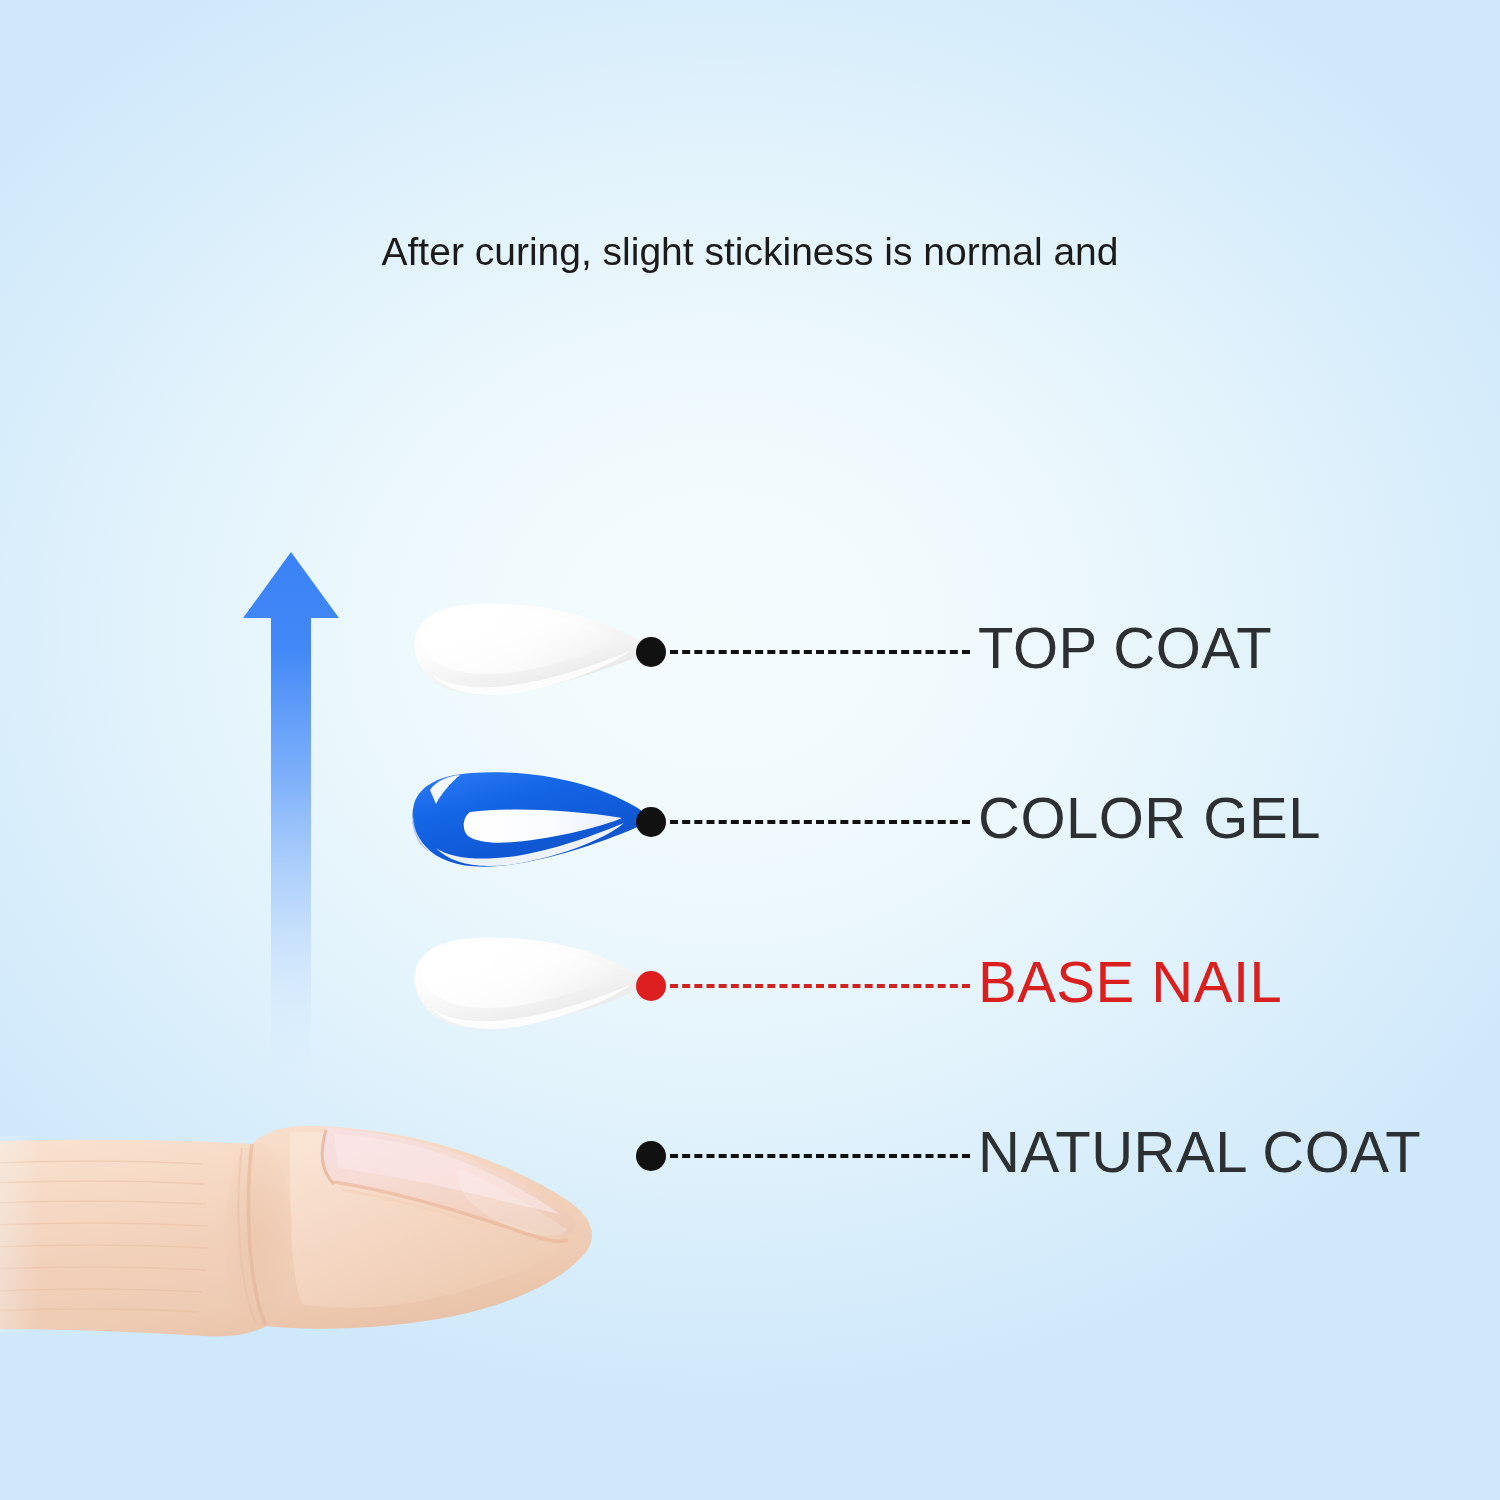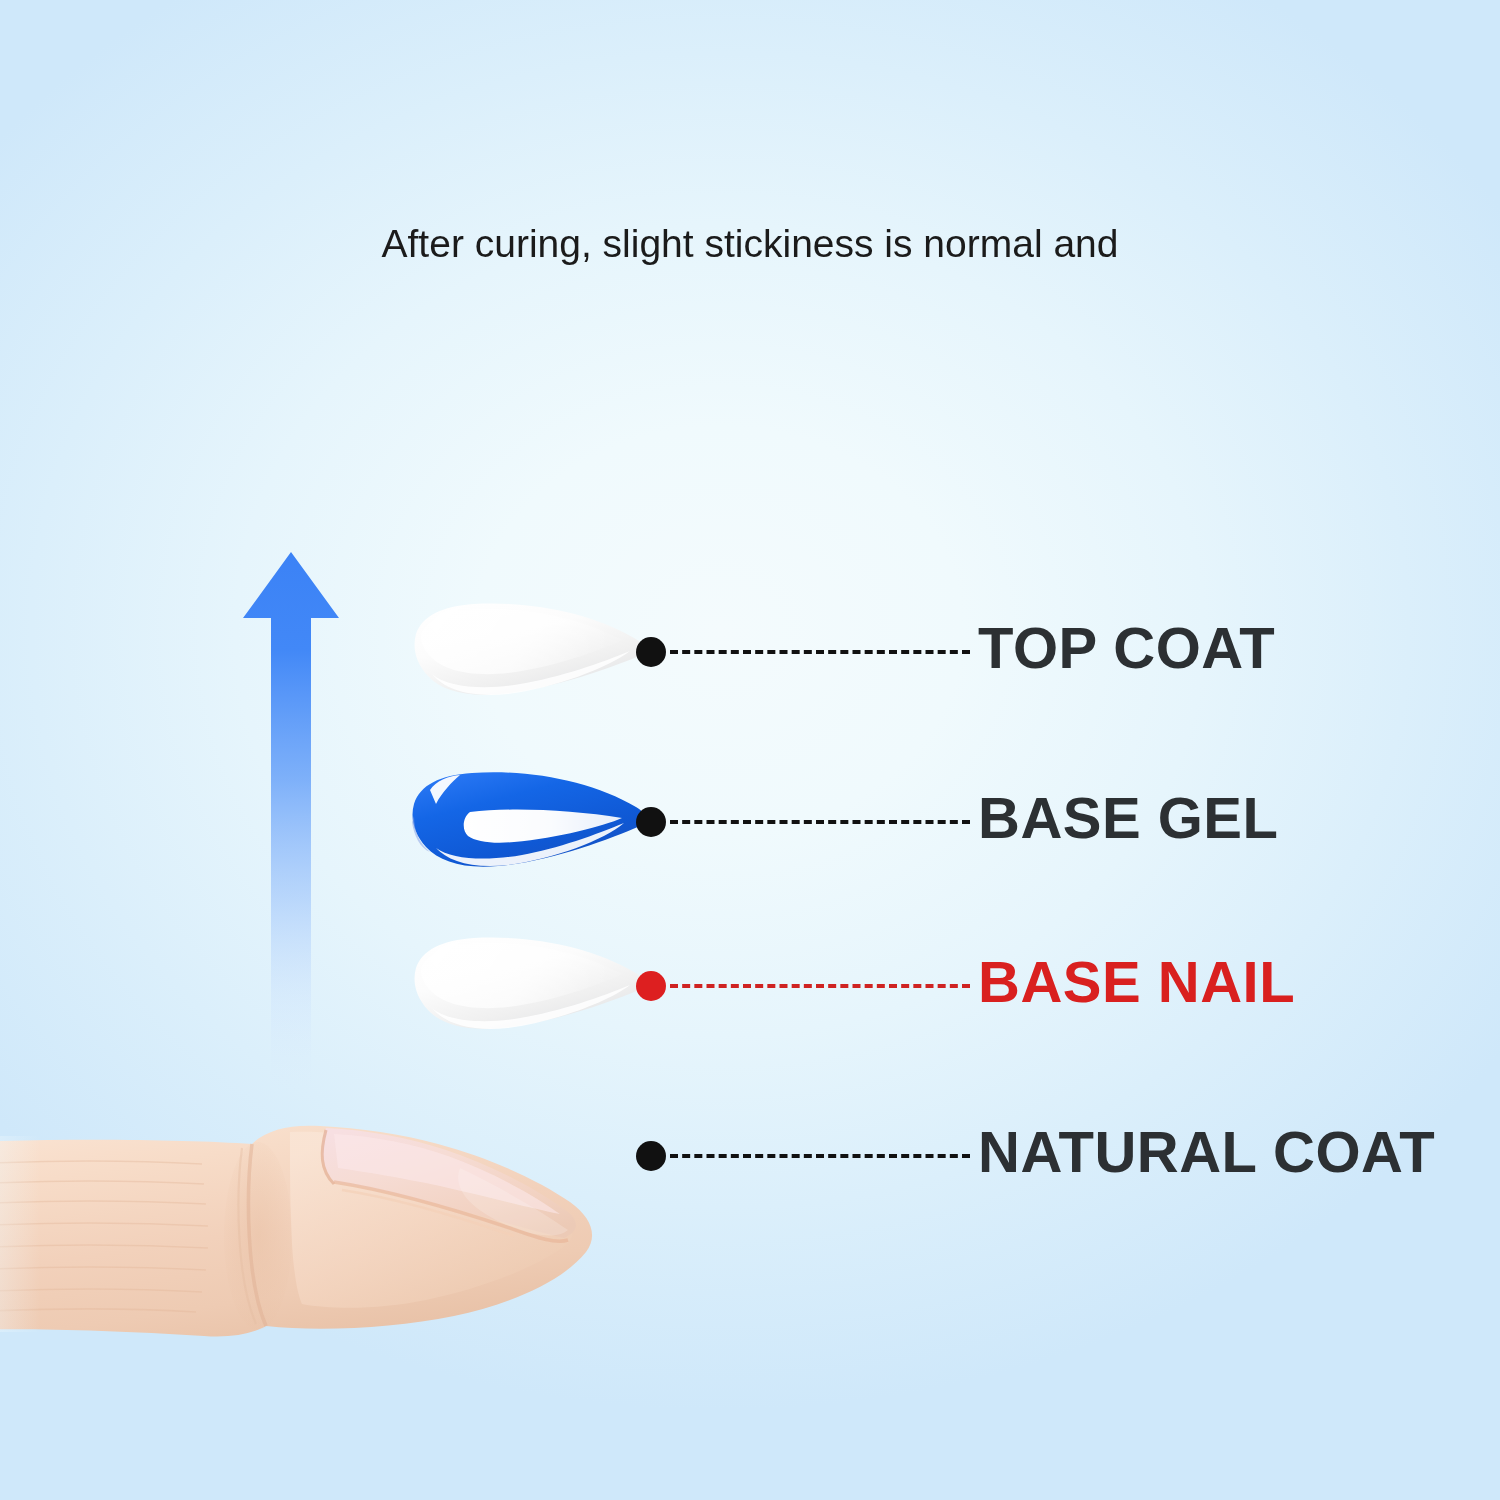--- a/index.html
+++ b/index.html
@@ -38,21 +38,21 @@
     font-weight: 700;
     color: #090909;
     letter-spacing: -0.6px;
     line-height: 1.0;
     margin: 0;
     white-space: nowrap;
     font-stretch: condensed;
   }
 
   #subtitle {
-    margin: 8px;
+    margin: 16px;
     padding-top: 34px;
     font-size: 39px;
     font-weight: 400;
     color: #1b1b1b;
     line-height: 1.35;
   }
   #subtitle .line {
     display: block;
     white-space: nowrap;
   }
@@ -112,21 +112,21 @@
     height: 0;
     border-top: 4px dashed #111111;
   }
   .leader .dash-line.red { border-top-color: #cf2322; }
 
   .layer-label {
     position: absolute;
     left: 978px;
     top: -33px;
     font-size: 58px;
-    font-weight: 700;
+    font-weight: 400;
     color: #2c3033;
     letter-spacing: 0.5px;
     white-space: nowrap;
     line-height: 1;
   }
   .layer-label.accent { color: #d9201f; }
 
   
   #finger-photo {
     position: absolute;
@@ -222,21 +222,21 @@
       <path d="M28,88 C44,100 80,101 114,95 C148,89 190,74 216,63
                C196,80 146,99 100,105 C64,109 40,101 28,88 Z" fill="#ffffff" opacity="0.92"></path>
       <path d="M6,56 C6,72 12,84 22,92 C12,88 6,76 4,62 Z" fill="#8ea8e8" opacity="0.55"></path>
     </svg>
 
     <div class="leader" style="left:636px;">
       <span class="dot"></span>
       <span class="dash-line" style="width:300px;"></span>
     </div>
 
-    <div class="layer-label">BASE GEL</div>
+    <div class="layer-label">COLOR GEL</div>
   </div>
 
   <div class="layer-row row-base">
 
     <svg class="nail-art" viewBox="0 0 250 124">
       <defs>
         <linearGradient id="wBody2" x1="0.1" y1="0" x2="0.75" y2="1">
           <stop offset="0%" stop-color="#ffffff"></stop>
           <stop offset="38%" stop-color="#fcfcfc"></stop>
           <stop offset="72%" stop-color="#f0f0f0"></stop>

